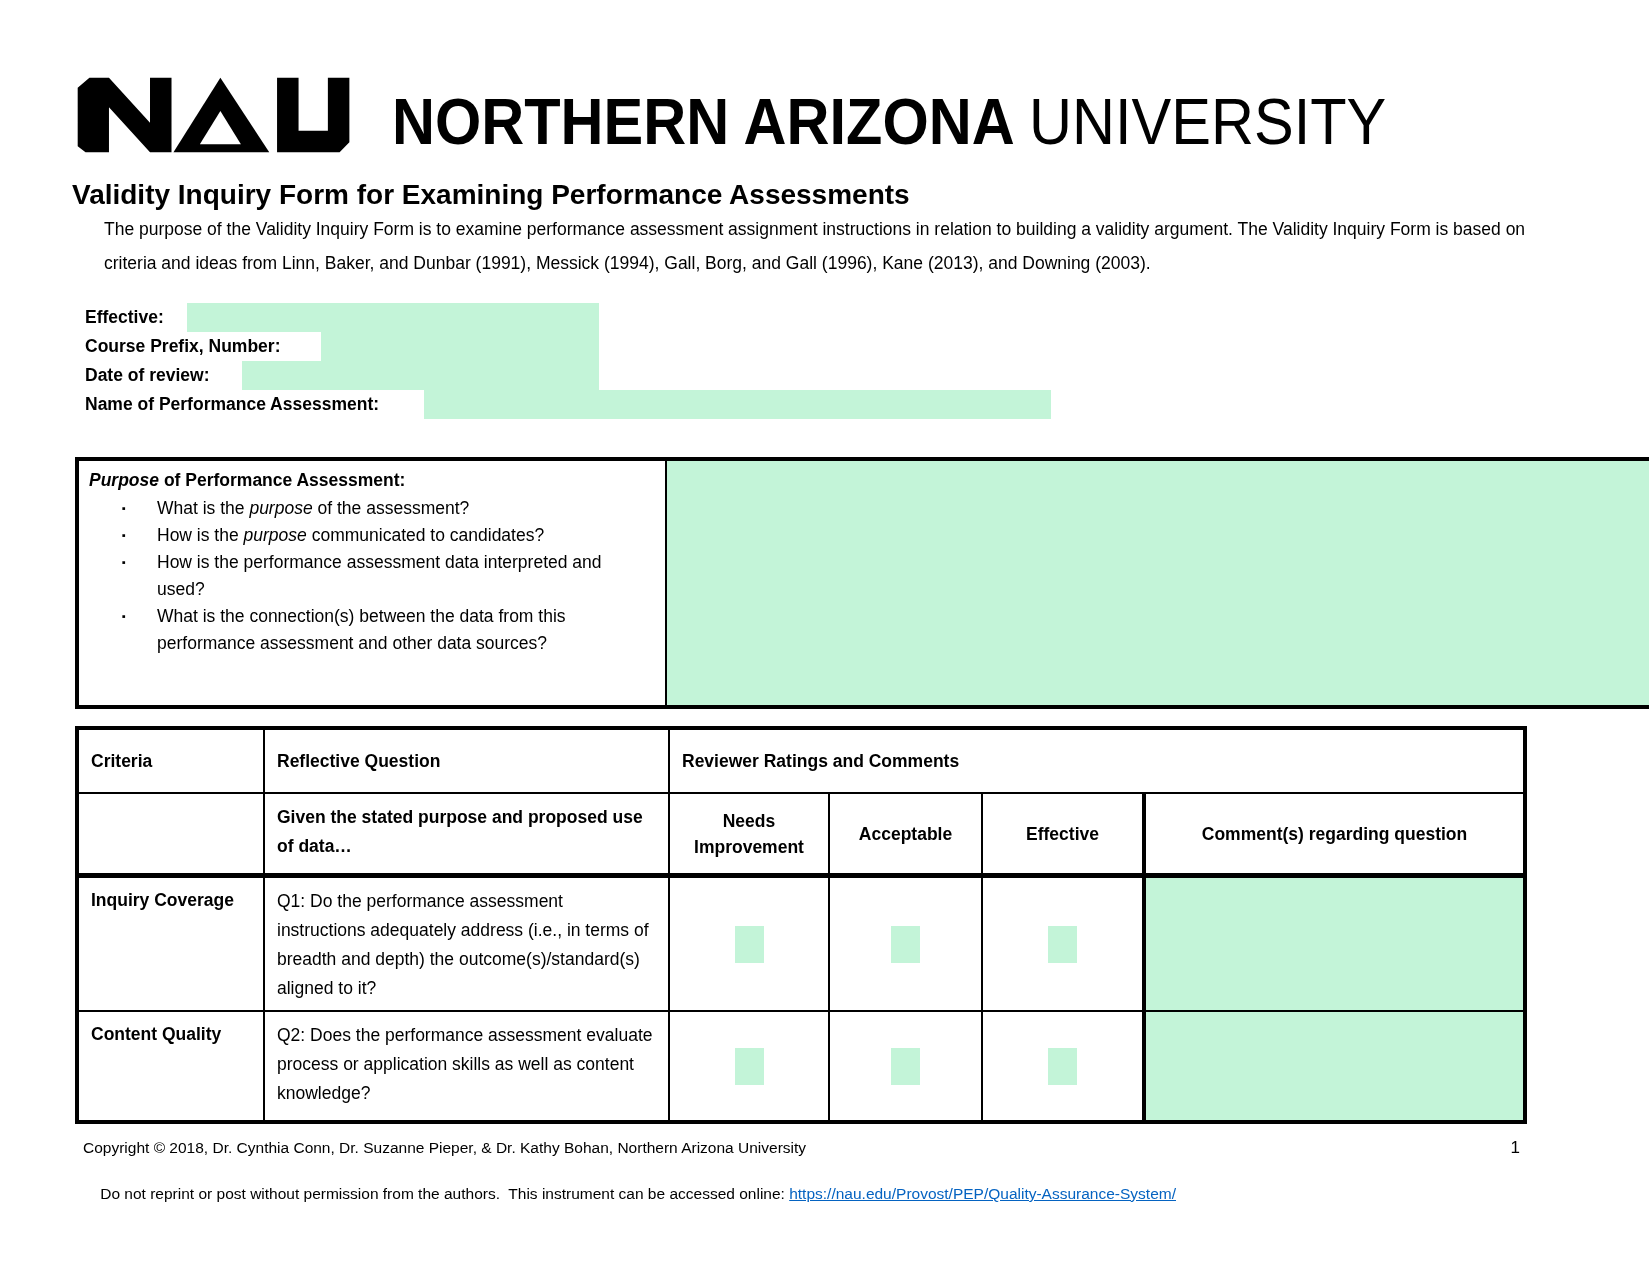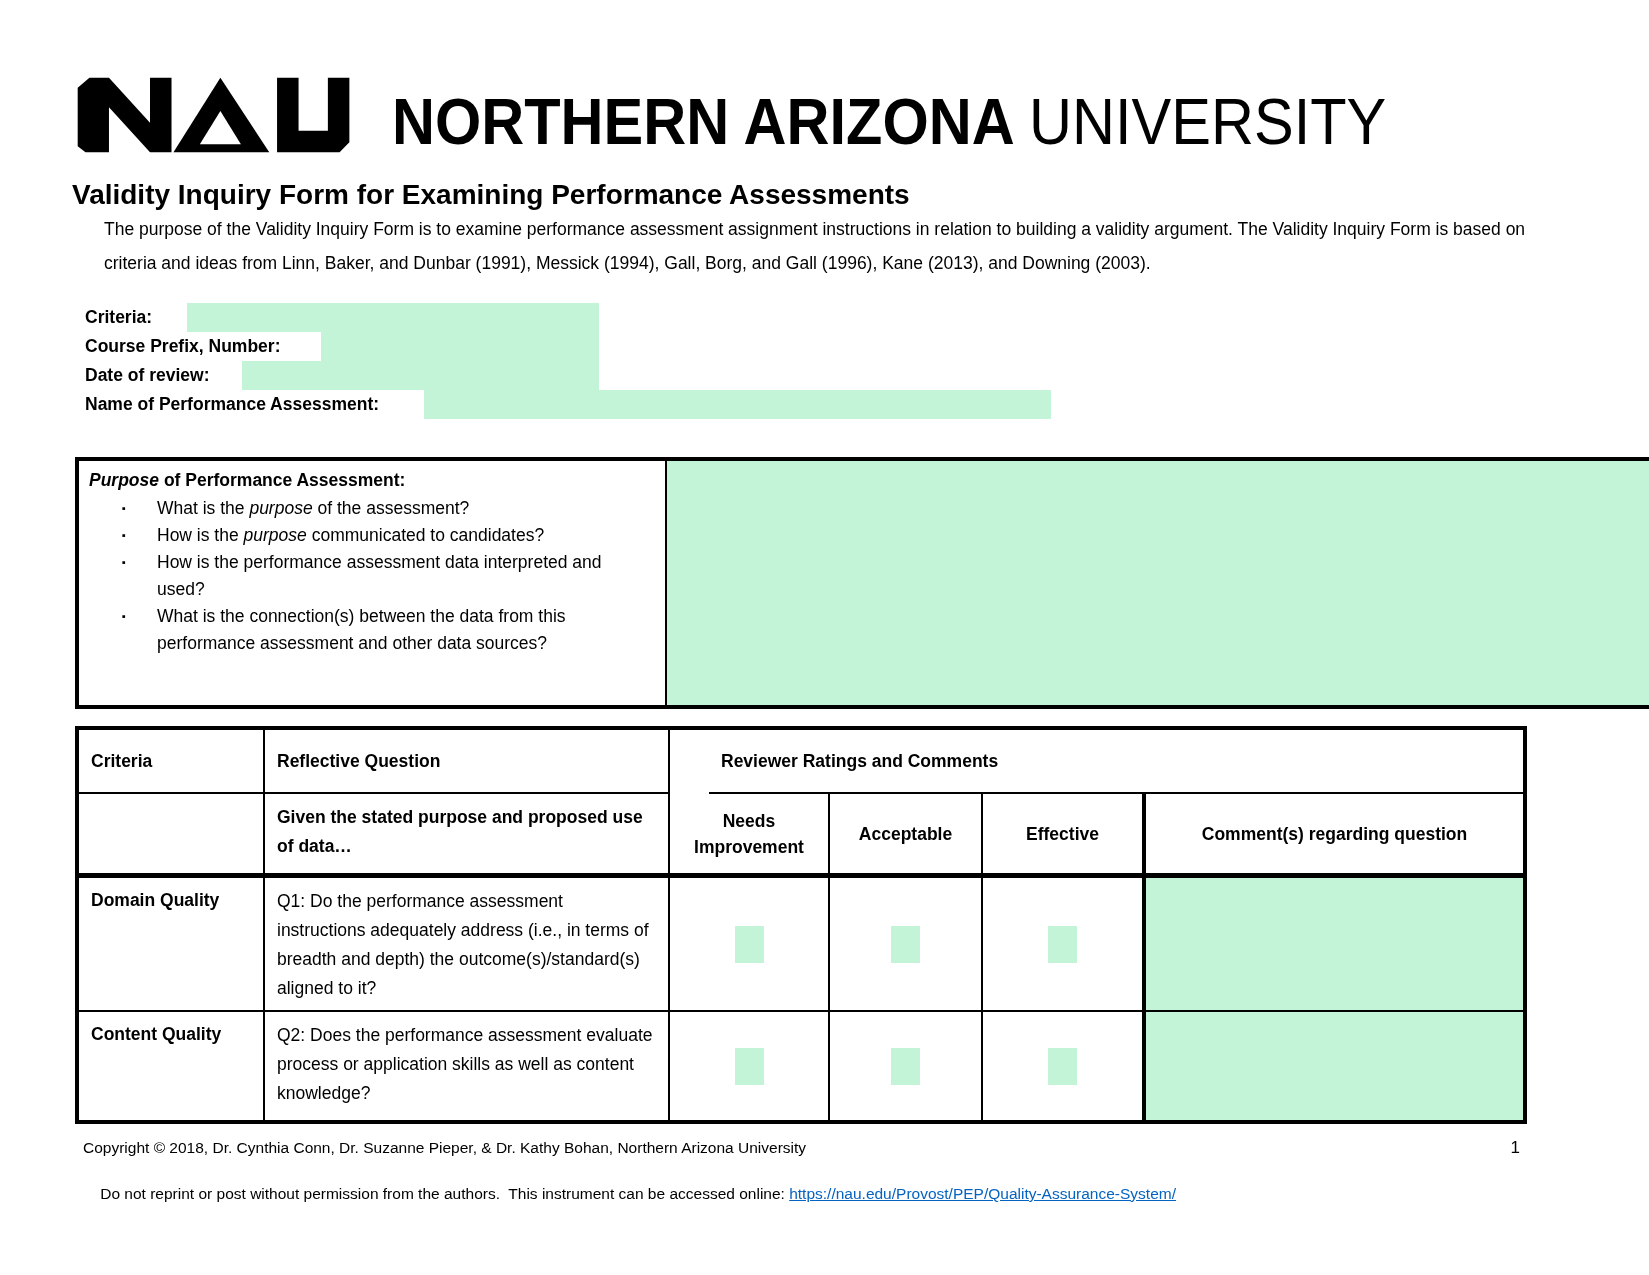--- a/index.html
+++ b/index.html
@@ -67,21 +67,21 @@
   .cell.thickbottom { border-bottom:5px solid #000; }
   .cell.nobottom { border-bottom:none; }
   .cell.hdr { font-weight:bold; }
   .cell.vcenter { display:flex; align-items:center; }
   .cell.center { display:flex; align-items:center; justify-content:center; text-align:center; line-height:26px; }
   .cell.qcell { line-height:29px; padding-top:9px; }
   .cell.ccell { line-height:27px; padding-top:9px; }
   .cell.greenfill { background:var(--hl); padding:0; }
   .rate-cell { display:flex; align-items:center; justify-content:center; }
   .rate-box { width:29px; height:37px; background:var(--hl); }
-  .span-rest { grid-column:3 / 7;margin-left:39px; }
+  .span-rest { grid-column:3 / 7; }
 
   
   #footer { left:83px; top:1136px; width:1437px; font-size:15.5px; }
   #footer-line1 { display:flex; justify-content:space-between; line-height:23px; }
   #footer-line2 { line-height:23px; white-space:pre-wrap; }
   #page-number { font-size:17px; }
   .link { color:var(--link); text-decoration:underline; cursor:pointer; }
 </style>
 </head>
 <body>
@@ -94,21 +94,21 @@
 </svg>
 <div id="wordmark" class="abs">
   <span class="wm-bold">NORTHERN ARIZONA </span><span class="wm-light">UNIVERSITY</span>
 </div>
 
 <div id="doc-title" class="abs">Validity Inquiry Form for Examining Performance Assessments</div>
 <div id="intro" class="abs">The purpose of the Validity Inquiry Form is to examine performance assessment assignment instructions in relation to building a validity argument. The Validity Inquiry Form is based on criteria and ideas from Linn, Baker, and Dunbar (1991), Messick (1994), Gall, Borg, and Gall (1996), Kane (2013), and Downing (2003).</div>
 
 <div id="fields" class="abs">
   <div class="field-row">
-    <span class="field-label">Criteria:</span>
+    <span class="field-label">Effective:</span>
     <span class="field-hl hl-0"></span>
   </div>
   <div class="field-row">
     <span class="field-label">Course Prefix, Number:</span>
     <span class="field-hl hl-2"></span>
   </div>
   <div class="field-row">
     <span class="field-label">Date of review:</span>
     <span class="field-hl hl-1"></span>
   </div>
@@ -151,21 +151,21 @@
   <div class="cell hdr vcenter">Reflective Question</div>
   <div class="cell hdr vcenter lastcol span-rest">Reviewer Ratings and Comments</div>
 
   <div class="cell thickbottom"></div>
   <div class="cell hdr thickbottom qcell">Given the stated purpose and proposed use of data…</div>
   <div class="cell hdr thickbottom center">Needs Improvement</div>
   <div class="cell hdr thickbottom center">Acceptable</div>
   <div class="cell hdr thickbottom center thickright">Effective</div>
   <div class="cell hdr thickbottom center lastcol">Comment(s) regarding question</div>
 
-  <div class="cell hdr ccell">Domain Quality</div>
+  <div class="cell hdr ccell">Inquiry Coverage</div>
   <div class="cell qcell">Q1: Do the performance assessment instructions adequately address (i.e., in terms of breadth and depth) the outcome(s)/standard(s) aligned to it?</div>
   <div class="cell rate-cell">
     <div class="rate-box"></div>
   </div>
   <div class="cell rate-cell">
     <div class="rate-box"></div>
   </div>
   <div class="cell rate-cell thickright">
     <div class="rate-box"></div>
   </div>

